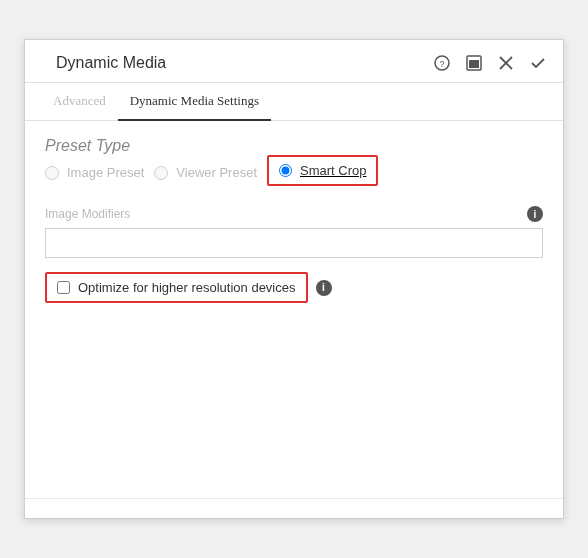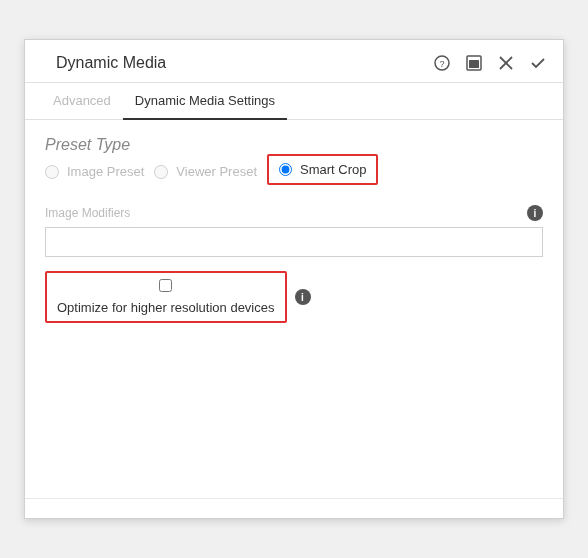--- a/index.html
+++ b/index.html
@@ -62,20 +62,21 @@
       border-bottom: 1px solid #e0e0e0;
       padding: 0 16px;
     }
     .tab {
       padding: 10px 12px;
       font-size: 13px;
       color: #888;
       cursor: pointer;
       border-bottom: 2px solid transparent;
       margin-bottom: -1px;
+      font-family: Liberation Serif, serif;
     }
     .tab.active {
       color: #333;
       border-bottom: 2px solid #333;
       font-weight: 500;
       text-align: right;
     }
     .tab.dimmed {
       color: #bbb;
     }
@@ -109,20 +110,21 @@
       height: 14px;
       cursor: pointer;
     }
     .smart-crop-wrapper {
       border: 2px solid #e03030;
       display: inline-flex;
       align-items: center;
       padding: 6px 10px;
       border-radius: 2px;
       margin-bottom: 4px;
+      text-decoration: underline;
     }
     .smart-crop-label {
       font-size: 13px;
       color: #333;
       margin-left: 8px;
     }
     .section-label-row {
       display: flex;
       align-items: center;
       justify-content: space-between;
@@ -157,21 +159,20 @@
       outline: none;
       margin-bottom: 14px;
     }
     .checkbox-wrapper {
       border: 2px solid #e03030;
       display: inline-flex;
       align-items: center;
       padding: 6px 10px;
       border-radius: 2px;
       gap: 8px;
-      flex-direction: column;
     }
     .checkbox-wrapper input[type="checkbox"] {
       width: 13px;
       height: 13px;
       cursor: pointer;
     }
     .checkbox-label {
       font-size: 13px;
       color: #333;
     }

